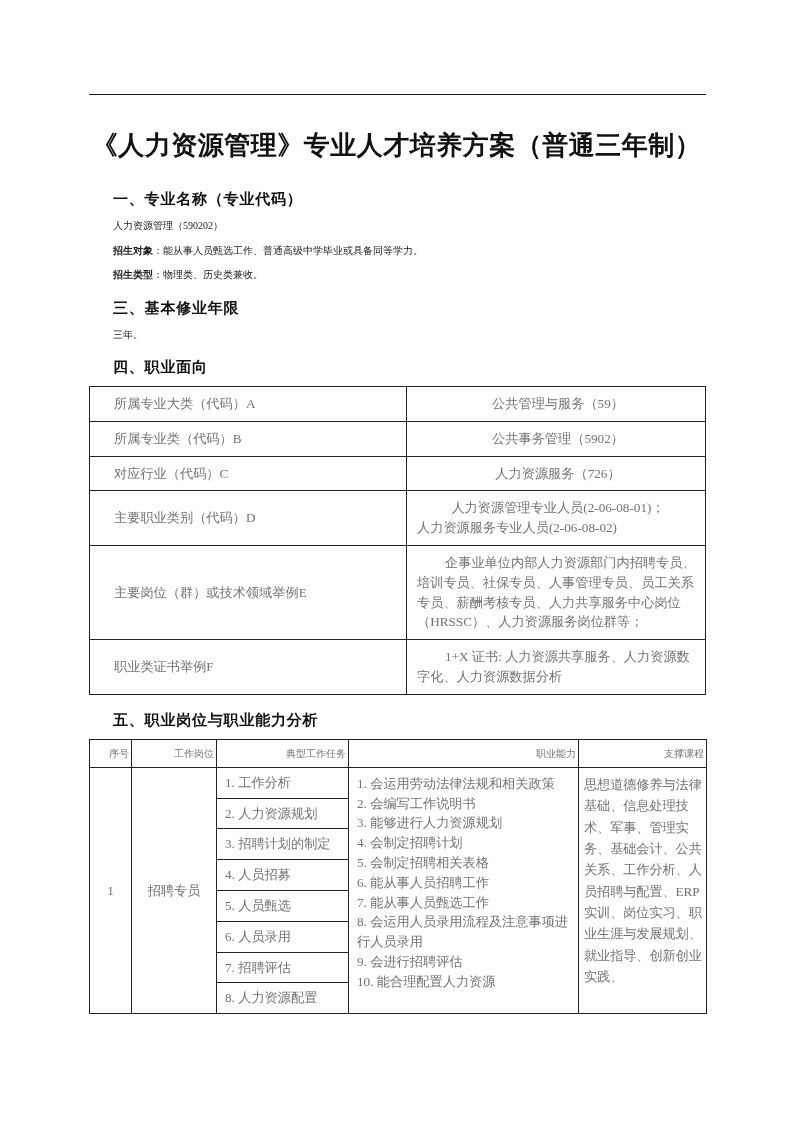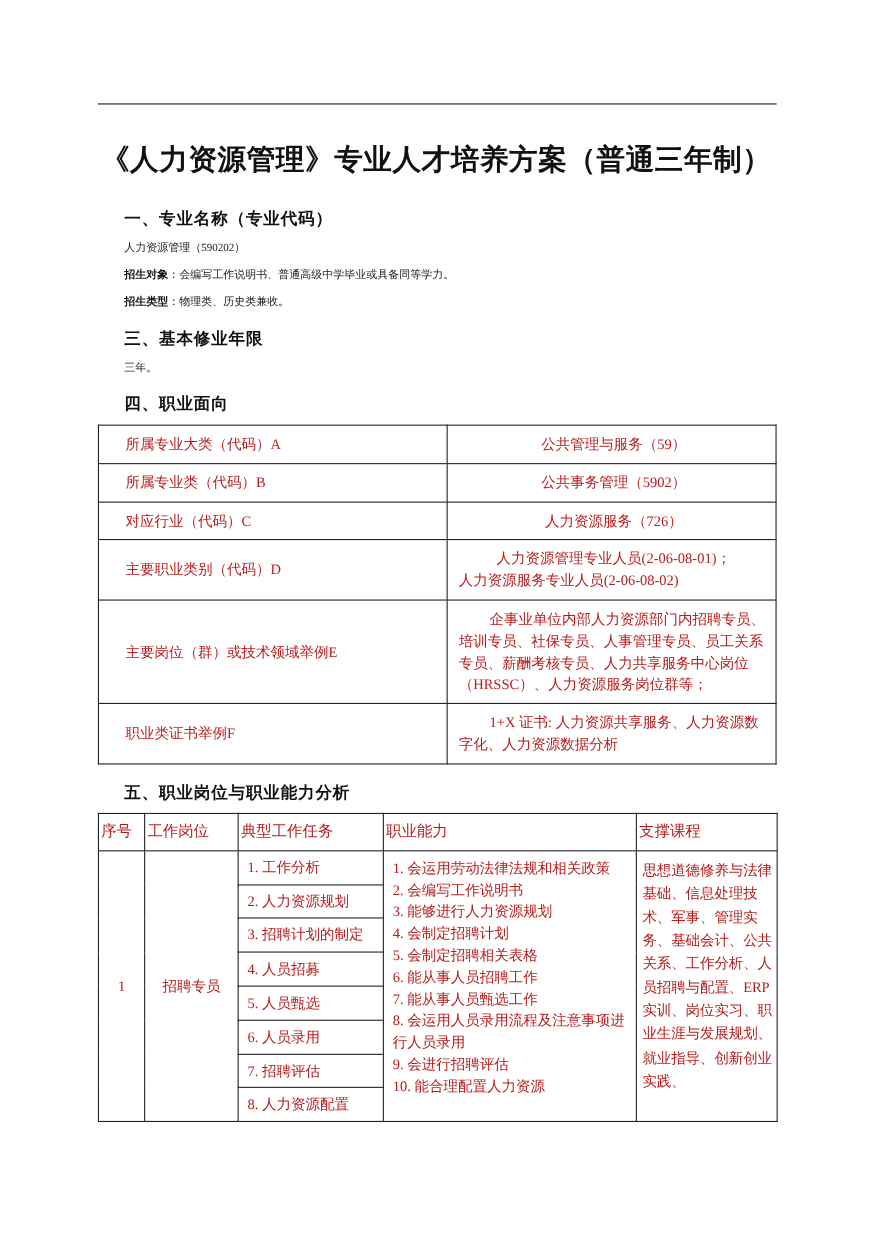--- a/index.html
+++ b/index.html
@@ -91,21 +91,21 @@
   
   table {
     border-collapse: collapse;
     width: 617px;
     table-layout: fixed;
   }
   table td, table th {
     border: 1.1px solid #222;
     font-size: 13.2px;
     line-height: 1.5;
-    color: #b91c1c;
+    color: #737373;
     font-weight: 400;
     vertical-align: middle;
   }
 
   
   #tbl-orientation { margin-top: 4px; }
   #tbl-orientation td.k {
     width: 292px;
     padding: 7px 0 7px 24px;
     text-align: left;
@@ -113,24 +113,24 @@
   #tbl-orientation td.v {
     padding: 7px 6px 7px 10px;
     text-align: left;
   }
   #tbl-orientation td.v.center { text-align: center; }
   #tbl-orientation td.v.indent { text-indent: 28px; }
 
   
   #tbl-competency { margin-top: 4px; }
   #tbl-competency th {
-    text-align: left;
+    text-align: right;
     padding: 6px 2px;
     font-weight: 400;
-    font-size: 14px;
+    font-size: 10px;
   }
   #tbl-competency td { padding: 5px 4px; }
   #tbl-competency td.no { text-align: center; }
   #tbl-competency td.post { text-align: center; }
   #tbl-competency td.task { text-align: left; padding-left: 8px; }
   #tbl-competency td.ability,
   #tbl-competency td.course {
     vertical-align: top;
     padding-top: 6px;
   }
@@ -155,21 +155,21 @@
 
   <div class="runhead-rule"></div>
 
   <div class="doc-title">《人力资源管理》专业人才培养方案（普通三年制）</div>
 
   <div class="content">
 
     <h2 class="sec-head">一、专业名称（专业代码）</h2>
     <p class="para">人力资源管理（590202）</p>
 
-    <p class="para"><span class="lbl">招生对象</span><span>：会编写工作说明书、普通高级中学毕业或具备同等学力。</span></p>
+    <p class="para"><span class="lbl">招生对象</span><span>：能从事人员甄选工作、普通高级中学毕业或具备同等学力。</span></p>
     <p class="para"><span class="lbl">招生类型</span><span>：物理类、历史类兼收。</span></p>
 
     <h2 class="sec-head gap1">三、基本修业年限</h2>
     <p class="para">三年。</p>
 
     <h2 class="sec-head gap1">四、职业面向</h2>
 
     <table id="tbl-orientation">
       <tbody>
         <tr>

